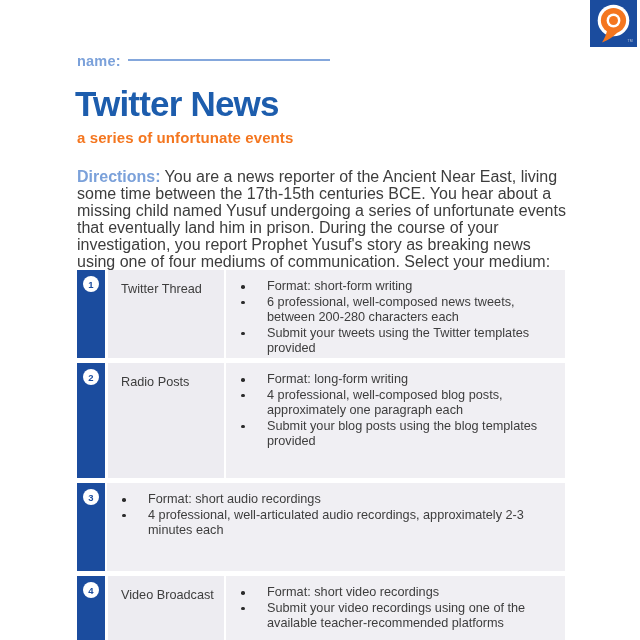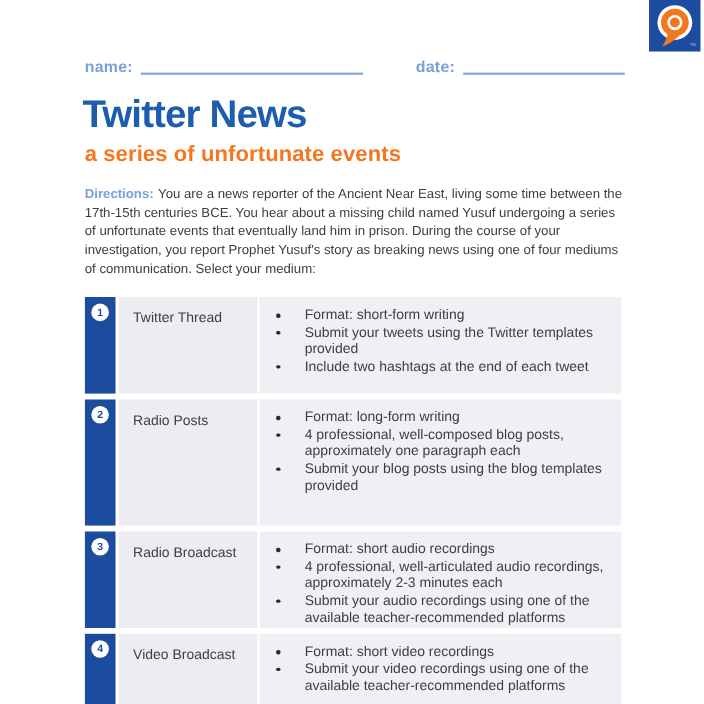--- a/index.html
+++ b/index.html
@@ -3,43 +3,43 @@
 <meta charset="utf-8">
 <style>
   html,body{margin:0;padding:0;background:#fff;}
   .page{
     position:relative;width:640px;height:640px;background:#ffffff;
     overflow:hidden;font-family:"Liberation Sans",sans-serif;
   }
   
   .logo{position:absolute;top:0;right:3px;width:47px;height:47px;}
   
-  .field{position:absolute;display:flex;align-items:flex-end;height:18px;}
+  .field{position:absolute;display:flex;align-items:center;height:18px;}
   .name-field{left:77px;top:52px;width:253px;}
   .date-field{left:378px;top:52px;width:190px;}
   .field-label{font-weight:bold;font-size:14.5px;color:#7ba1da;letter-spacing:.2px;line-height:18px;}
   .field-line{flex:1;border-bottom:2px solid #84a7dc;margin-left:7px;margin-bottom:2px;}
   
   .title{position:absolute;left:75px;top:84px;font-size:35px;font-weight:bold;
          color:#1d5dad;letter-spacing:-.8px;line-height:40px;}
-  .subtitle{position:absolute;left:77px;top:129px;font-size:20px;font-weight:bold;
+  .subtitle{position:absolute;left:77px;top:129px;font-size:15px;font-weight:bold;
             color:#f4761f;letter-spacing:.1px;}
   
   .directions{position:absolute;left:77px;top:168px;width:492px;
-              font-size:12px;line-height:17px;color:#3d3d3d;}
+              font-size:16px;line-height:17px;color:#3d3d3d;}
   .dir-label{color:#7ba1da;font-weight:bold;margin-right:4px;}
   
   .table{position:absolute;left:77px;top:270px;width:488px;}
   .row{display:flex;margin-bottom:5px;overflow:hidden;}
   .r1{height:88px}.r2{height:115px}.r3{height:88px}.r4{height:92px}
   .num-col{width:28px;flex:none;background:#1b4c9e;display:flex;justify-content:center;}
   .badge{margin-top:6px;width:16px;height:16px;border-radius:50%;background:#ffffff;
          color:#1b4c9e;font-size:9.5px;font-weight:bold;display:flex;
          align-items:center;justify-content:center;}
-  .label-col{width:126px;flex:none;margin-left:3px;background:#edecf1;
+  .label-col{width:116px;flex:none;margin-left:3px;background:#edecf1;
              padding:12px 0 0 13px;font-size:12.7px;color:#3d3d3d;box-sizing:border-box;}
   .bullets-col{flex:1;margin-left:2px;background:#f0eff3;padding:9px 4px 0 0;}
   .bullets-col ul{margin:0;padding:0;list-style:none;}
   .bullets-col li{position:relative;padding-left:41px;font-size:12.7px;
                   line-height:15.5px;color:#3d3d3d;}
   .bullets-col li::before{content:"";position:absolute;left:15px;top:6px;
                   width:3.5px;height:3.5px;border-radius:50%;background:#2b2b2b;}
 </style>
 </head>
 <body>
@@ -55,42 +55,39 @@
       <circle cx="23.5" cy="20.5" r="6.9" fill="#ffffff"></circle>
       <circle cx="23.5" cy="20.5" r="4.5" fill="#f4761f"></circle>
       <text x="37.5" y="42" font-size="3.5" fill="#b9c4d8">TM</text>
     </svg>
   </div>
 
   <div class="field name-field">
     <span class="field-label">name:</span>
     <span class="field-line"></span>
   </div>
-  <div class="field date-field">
-    <span class="field-label">date:</span>
-    <span class="field-line"></span>
-  </div>
 
   <div class="title">Twitter News</div>
   <div class="subtitle">a series of unfortunate events</div>
 
   <div class="directions">
     <span class="dir-label">Directions:</span><span>You are a news reporter of the Ancient Near East, living some time between the 17th-15th centuries BCE. You hear about a missing child named Yusuf undergoing a series of unfortunate events that eventually land him in prison. During the course of your investigation, you report Prophet Yusuf's story as breaking news using one of four mediums of communication. Select your medium:</span>
   </div>
 
   <div class="table">
 
     <div class="row r1">
       <div class="num-col">
         <div class="badge">1</div>
       </div>
       <div class="label-col">Twitter Thread</div>
       <div class="bullets-col">
         <ul>
           <li>Format: short-form writing</li>
+          <li>6 professional, well-composed news tweets, between 200-280 characters each</li>
           <li>Submit your tweets using the Twitter templates provided</li>
           <li>Include two hashtags at the end of each tweet</li>
         </ul>
       </div>
     </div>
 
     <div class="row r2">
       <div class="num-col">
         <div class="badge">2</div>
       </div>
@@ -101,26 +98,24 @@
           <li>4 professional, well-composed blog posts, approximately one paragraph each</li>
           <li>Submit your blog posts using the blog templates provided</li>
         </ul>
       </div>
     </div>
 
     <div class="row r3">
       <div class="num-col">
         <div class="badge">3</div>
       </div>
-      <div class="label-col">Radio Broadcast</div>
       <div class="bullets-col">
         <ul>
           <li>Format: short audio recordings</li>
           <li>4 professional, well-articulated audio recordings, approximately 2-3 minutes each</li>
-          <li>Submit your audio recordings using one of the available teacher-recommended platforms</li>
         </ul>
       </div>
     </div>
 
     <div class="row r4">
       <div class="num-col">
         <div class="badge">4</div>
       </div>
       <div class="label-col">Video Broadcast</div>
       <div class="bullets-col">

